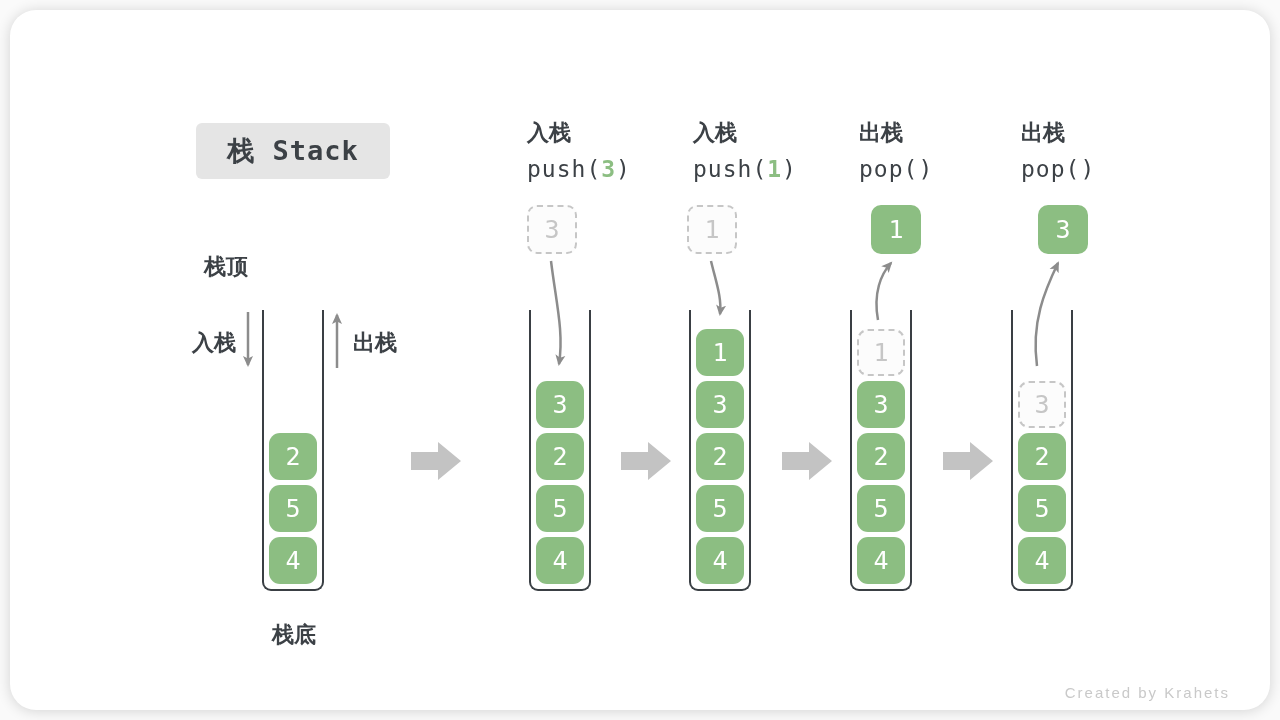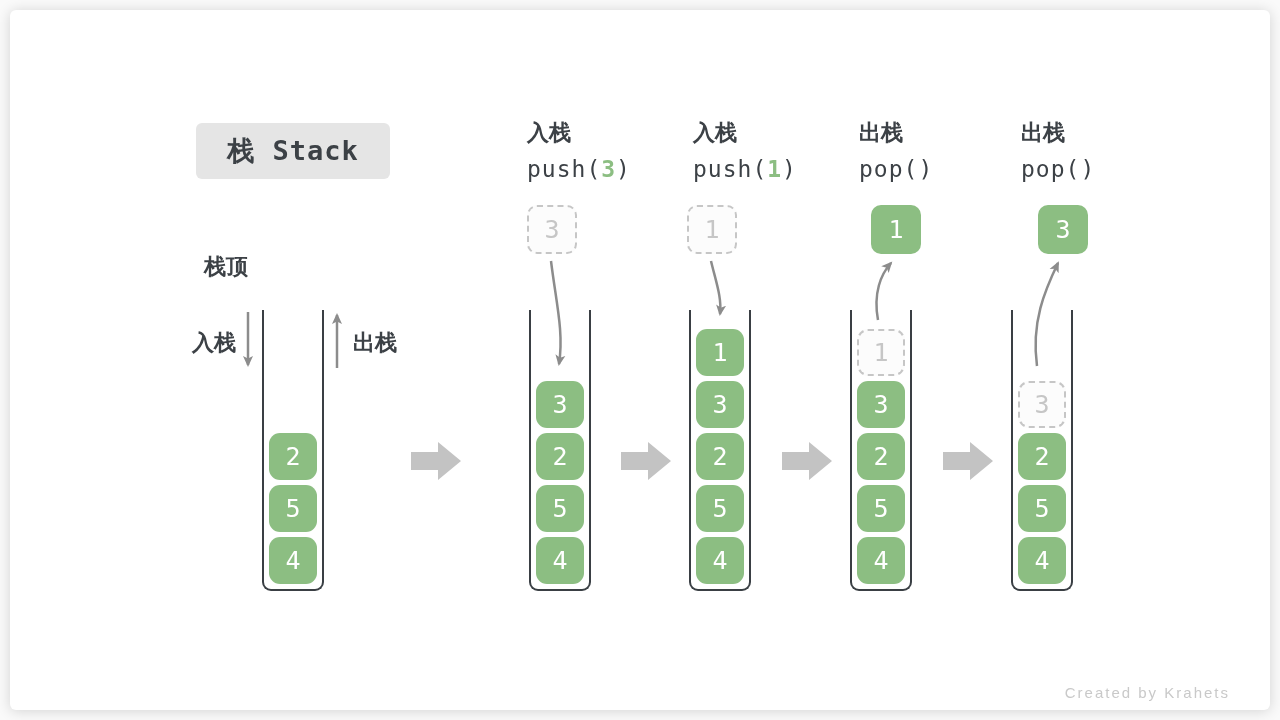--- a/index.html
+++ b/index.html
@@ -7,21 +7,21 @@
     --text-dark:#3C4146;
     --arrow-gray:#8C8C8C;
     --block-arrow-gray:#C3C3C3;
     --ghost-gray:#C6C6C6;
     --title-box-bg:#E5E5E5;
     --watermark-gray:#C9C9C9;
   }
   html,body{margin:0;padding:0;width:1280px;height:720px;background:#fafafa;
     font-family:"DejaVu Sans","Liberation Sans",sans-serif;}
   .card{position:absolute;left:10px;top:10px;right:10px;bottom:10px;background:#ffffff;
-    border-radius:6px;box-shadow:0 1px 14px rgba(0,0,0,.16);overflow:hidden;}
+    border-radius:26px;box-shadow:0 1px 14px rgba(0,0,0,.16);overflow:hidden;}
 
   
   .title-box{position:absolute;left:186px;top:113px;width:194px;height:56px;
     background:var(--title-box-bg);border-radius:6px;display:flex;align-items:center;justify-content:center;}
   .title-box span{font-family:"DejaVu Sans Mono","Liberation Mono",monospace;
     font-size:27px;font-weight:600;color:var(--text-dark);letter-spacing:1px;}
 
   
   .side-label{position:absolute;color:var(--text-dark);font-weight:bold;font-size:22px;}
   .lbl-top{left:194px;top:242px;width:180px;}
@@ -68,20 +68,21 @@
 </head>
 <body>
 
 <div class="card">
 
   <div class="title-box">
     <span>栈 Stack</span>
   </div>
 
   <div class="side-label lbl-top">栈顶</div>
+  <div class="side-label lbl-bottom">栈底</div>
   <div class="side-label lbl-push">入栈</div>
   <div class="side-label lbl-pop">出栈</div>
 
   <div class="op-label op2">
     <div class="op-cn">入栈</div>
     <div class="op-code"><span>push(</span><span class="arg">3</span><span>)</span></div>
   </div>
   <div class="op-label op3">
     <div class="op-cn">入栈</div>
     <div class="op-code"><span>push(</span><span class="arg">1</span><span>)</span></div>

